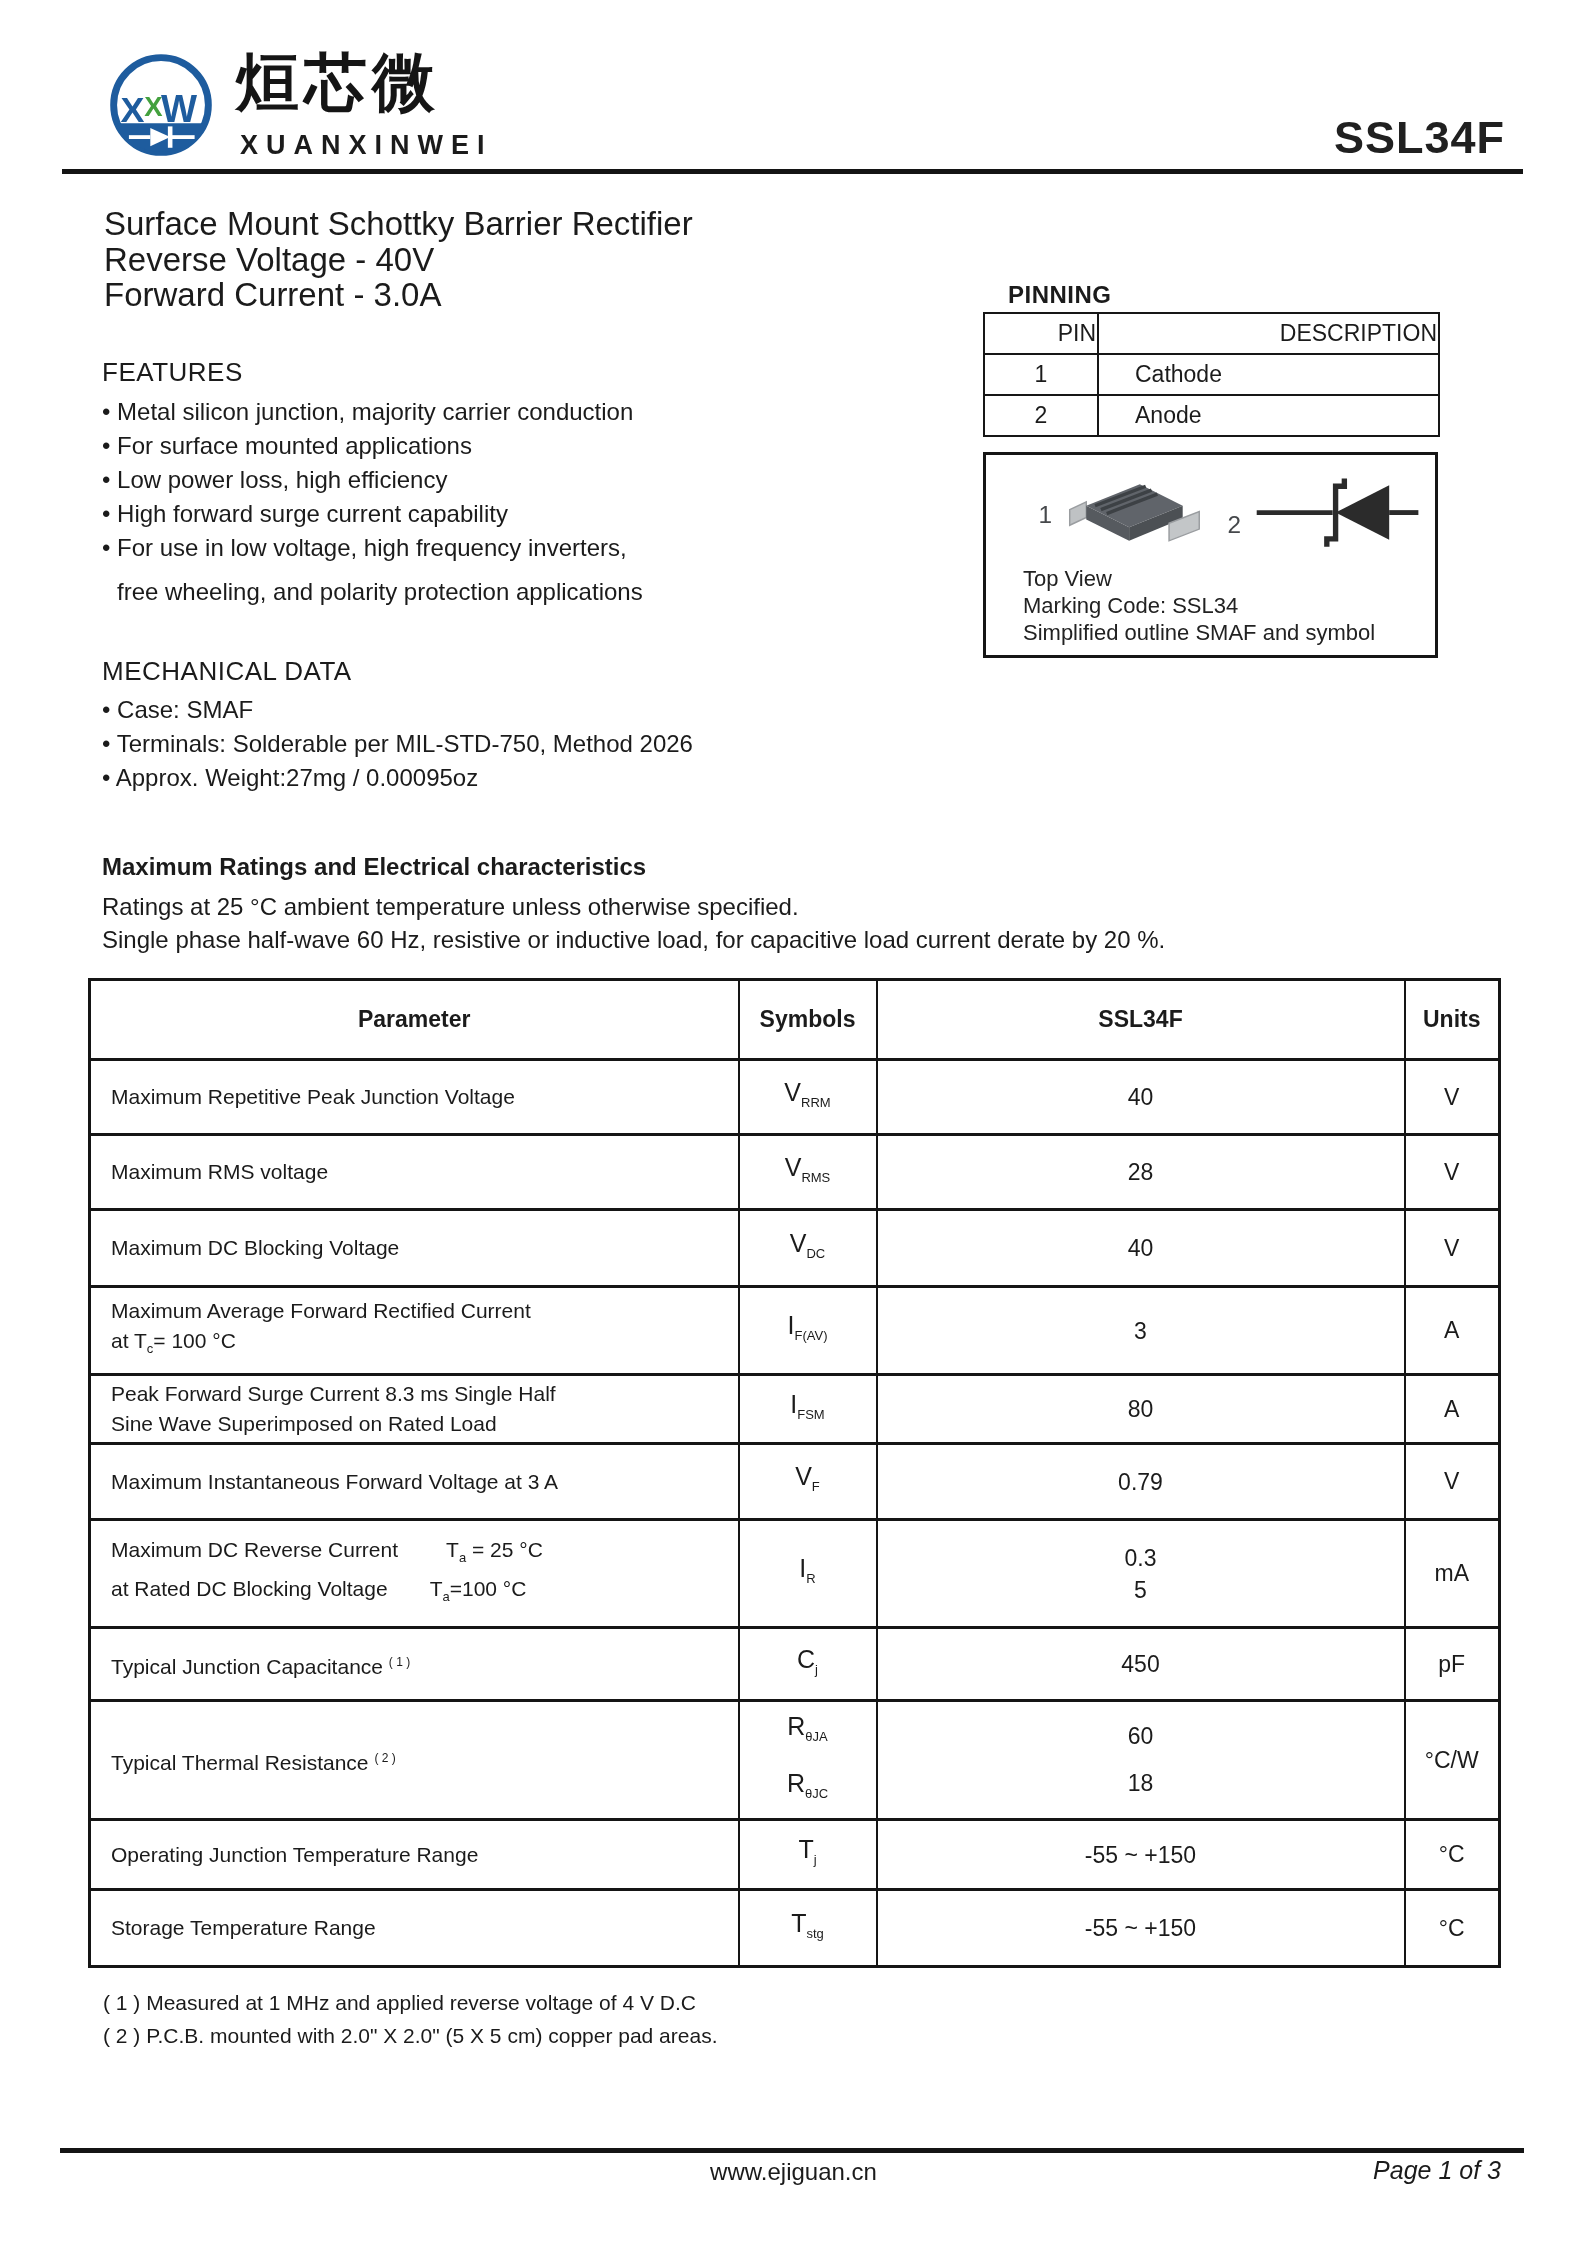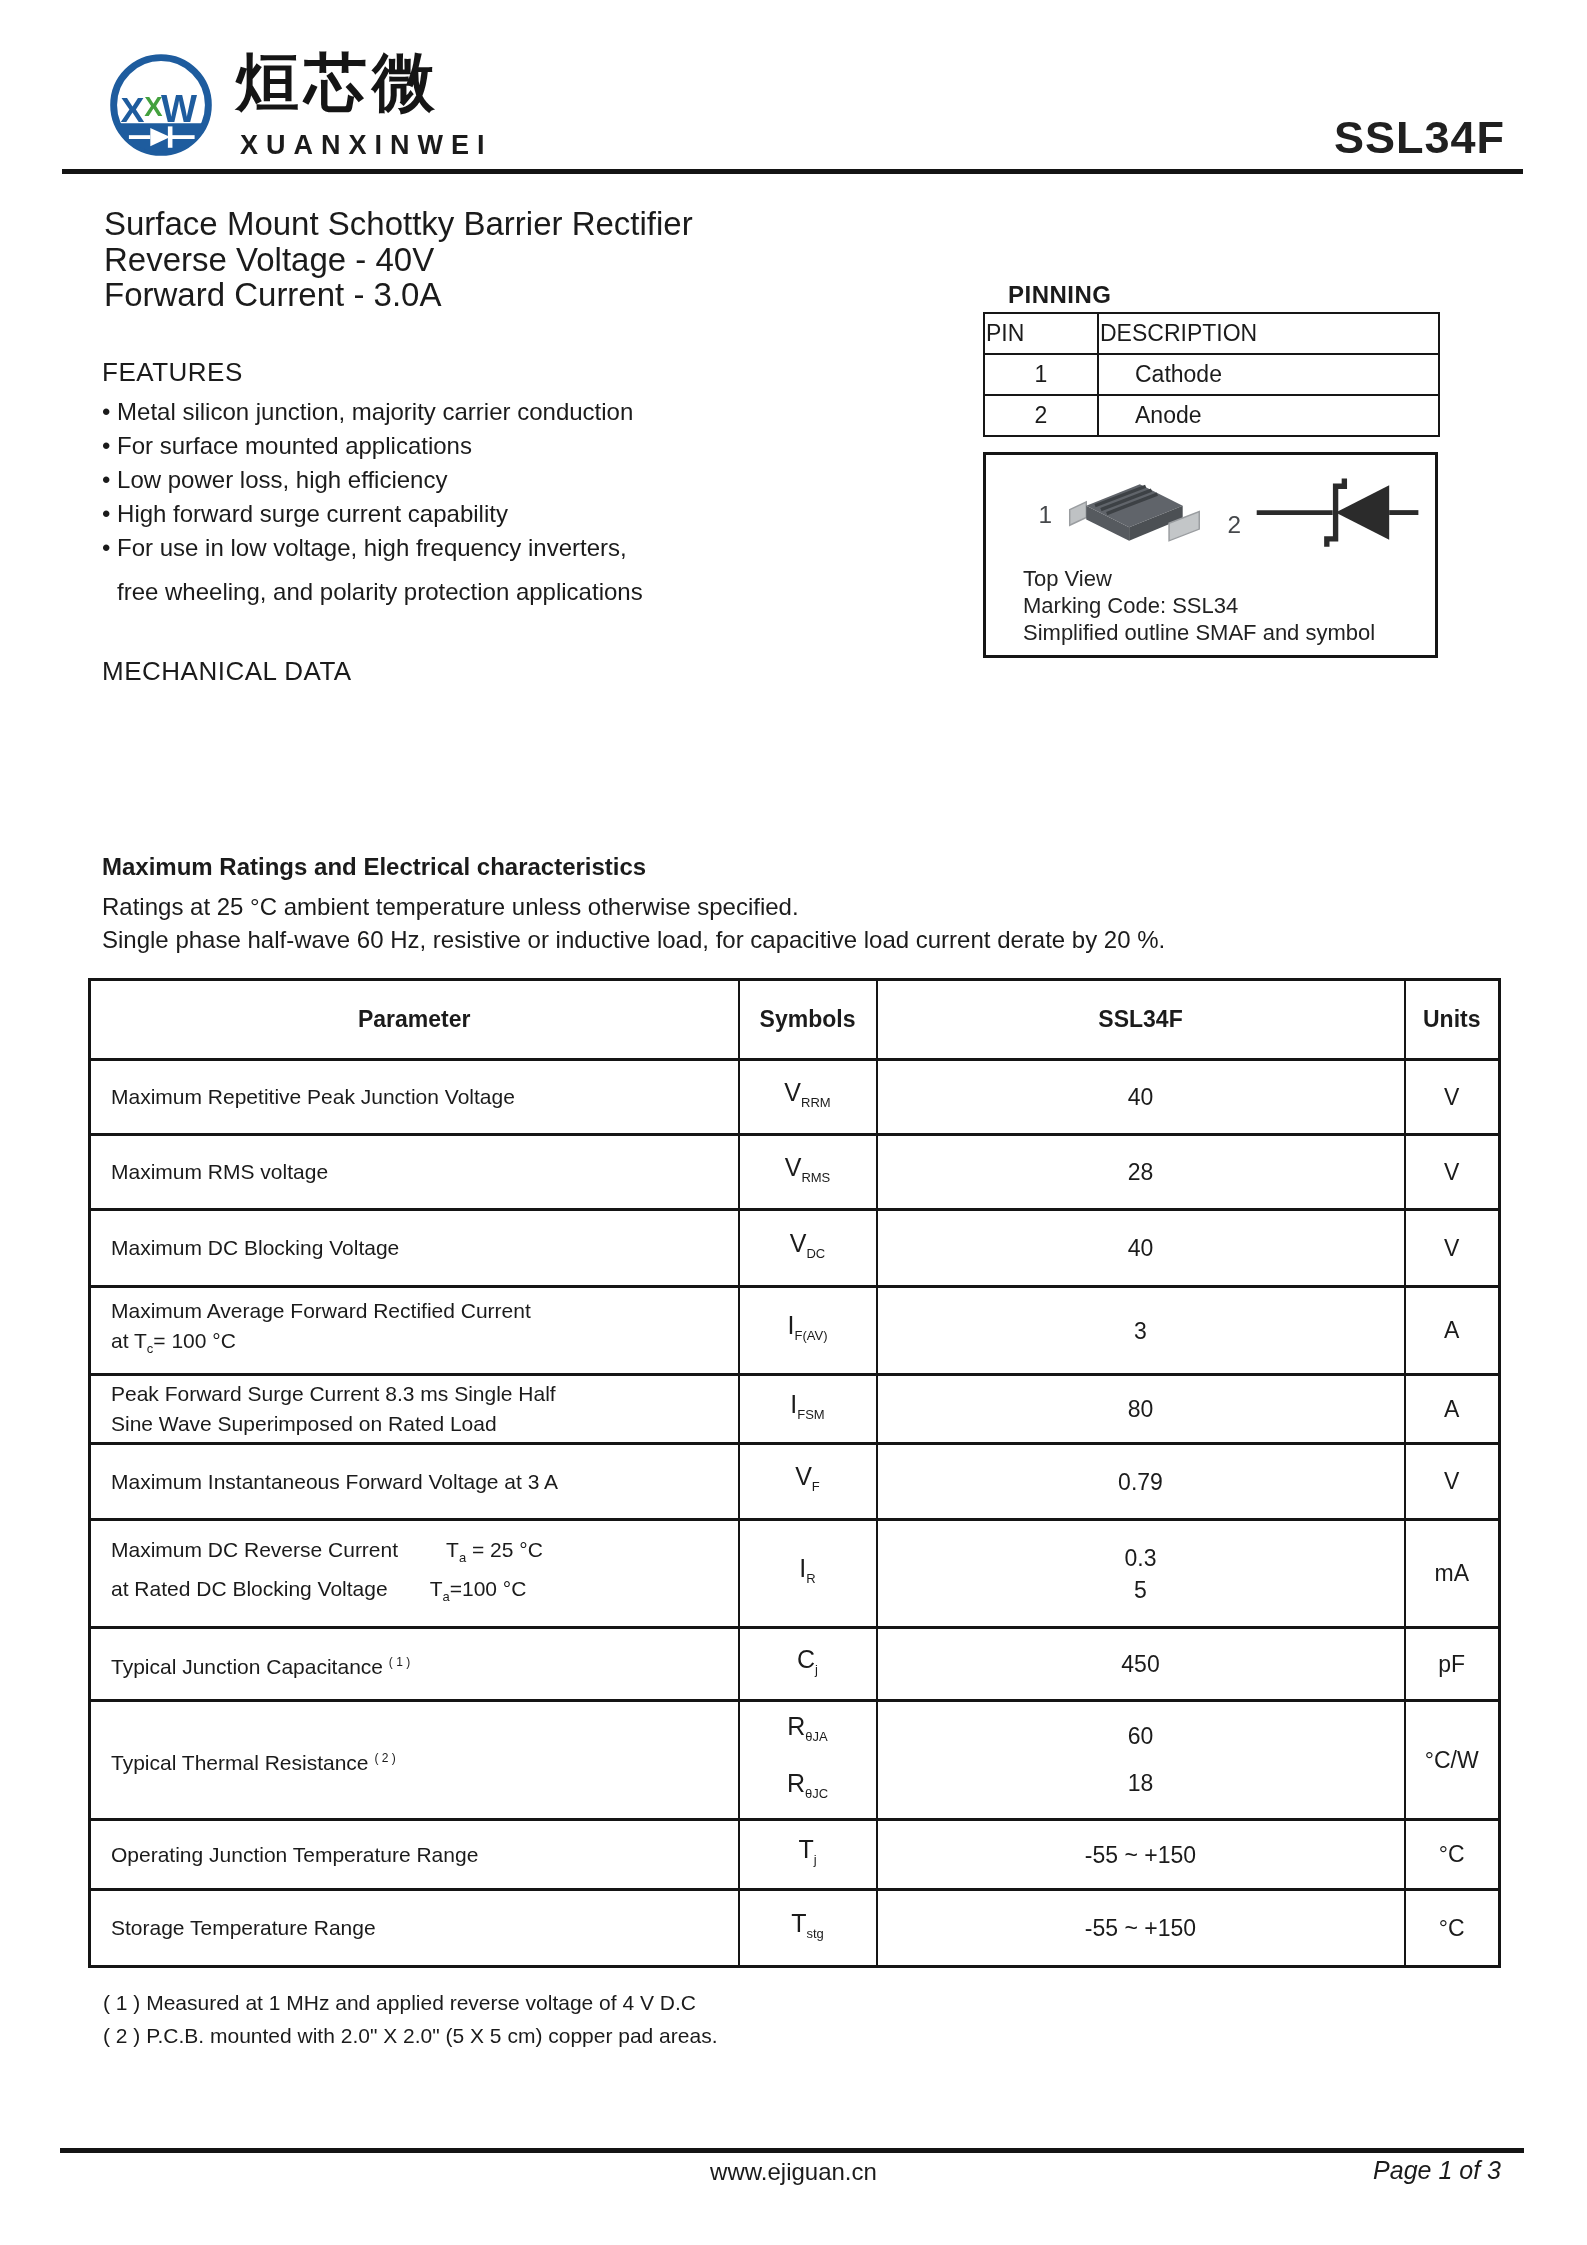--- a/index.html
+++ b/index.html
@@ -17,21 +17,21 @@
   .brand-en{position:absolute;left:240px;top:130px;font-size:27px;font-weight:600;letter-spacing:8px;color:#1b1b1b;}
   .part-number{position:absolute;right:82px;top:112px;font-size:45px;font-weight:700;letter-spacing:1px;color:#202020;}
   .rule-top{position:absolute;left:62px;top:169px;width:1461px;height:5px;background:#141414;}
   
   .summary{position:absolute;left:104px;top:206px;font-size:33px;}
   .summary div{line-height:35.5px;}
   
   .pinning-title{position:absolute;left:1008px;top:281px;font-size:24px;font-weight:700;letter-spacing:0.5px;}
   table.pin-table{position:absolute;left:983px;top:312px;width:455px;border-collapse:collapse;table-layout:fixed;}
   .pin-table th,.pin-table td{border:2px solid #161616;font-weight:400;font-size:23px;height:37px;vertical-align:middle;}
-  .pin-table th{text-align:left;}
+  .pin-table th{text-align:right;}
   .pin-num{text-align:center;}
   .pin-desc{text-align:left;padding-left:36px;}
   
   .pkg-box{position:absolute;left:983px;top:452px;width:449px;height:200px;border:3px solid #161616;}
   .pkg-svg{position:absolute;left:0px;top:4px;width:445px;height:112px;}
   .pkg-lines{position:absolute;left:37px;top:110px;font-size:22px;color:#222;}
   .pkg-lines div{line-height:27px;}
   
   .sec-heading{position:absolute;font-size:26px;letter-spacing:0.5px;color:#1b1b1b;}
   .features-block{position:absolute;left:102px;top:395px;font-size:24px;}
@@ -151,20 +151,25 @@
   <div class="features-block" id="features-lines">
       <div class="txt-line">• Metal silicon junction, majority carrier conduction</div>
       <div class="txt-line">• For surface mounted applications</div>
       <div class="txt-line">• Low power loss, high efficiency</div>
       <div class="txt-line">• High forward surge current capability</div>
       <div class="txt-line">• For use in low voltage, high frequency inverters,</div>
       <div class="txt-line cont">free wheeling, and polarity protection applications</div>
     </div>
 
   <div class="sec-heading" style="left:102px;top:656px;">MECHANICAL DATA</div>
+  <div class="mech-block" id="mech-lines">
+      <div class="txt-line">• Case: SMAF</div>
+      <div class="txt-line">• Terminals: Solderable per MIL-STD-750, Method 2026</div>
+      <div class="txt-line">• Approx. Weight:27mg /  0.00095oz</div>
+    </div>
 
   <div class="ratings-title">Maximum Ratings and Electrical characteristics</div>
   <div class="ratings-note1">Ratings at 25 °C ambient temperature unless otherwise specified.</div>
   <div class="ratings-note2">Single phase half-wave 60 Hz, resistive or inductive load, for capacitive load current derate by 20 %.</div>
 
   <table class="rt">
     <colgroup>
       <col style="width:649px">
         <col style="width:138px">
         <col style="width:528px">

